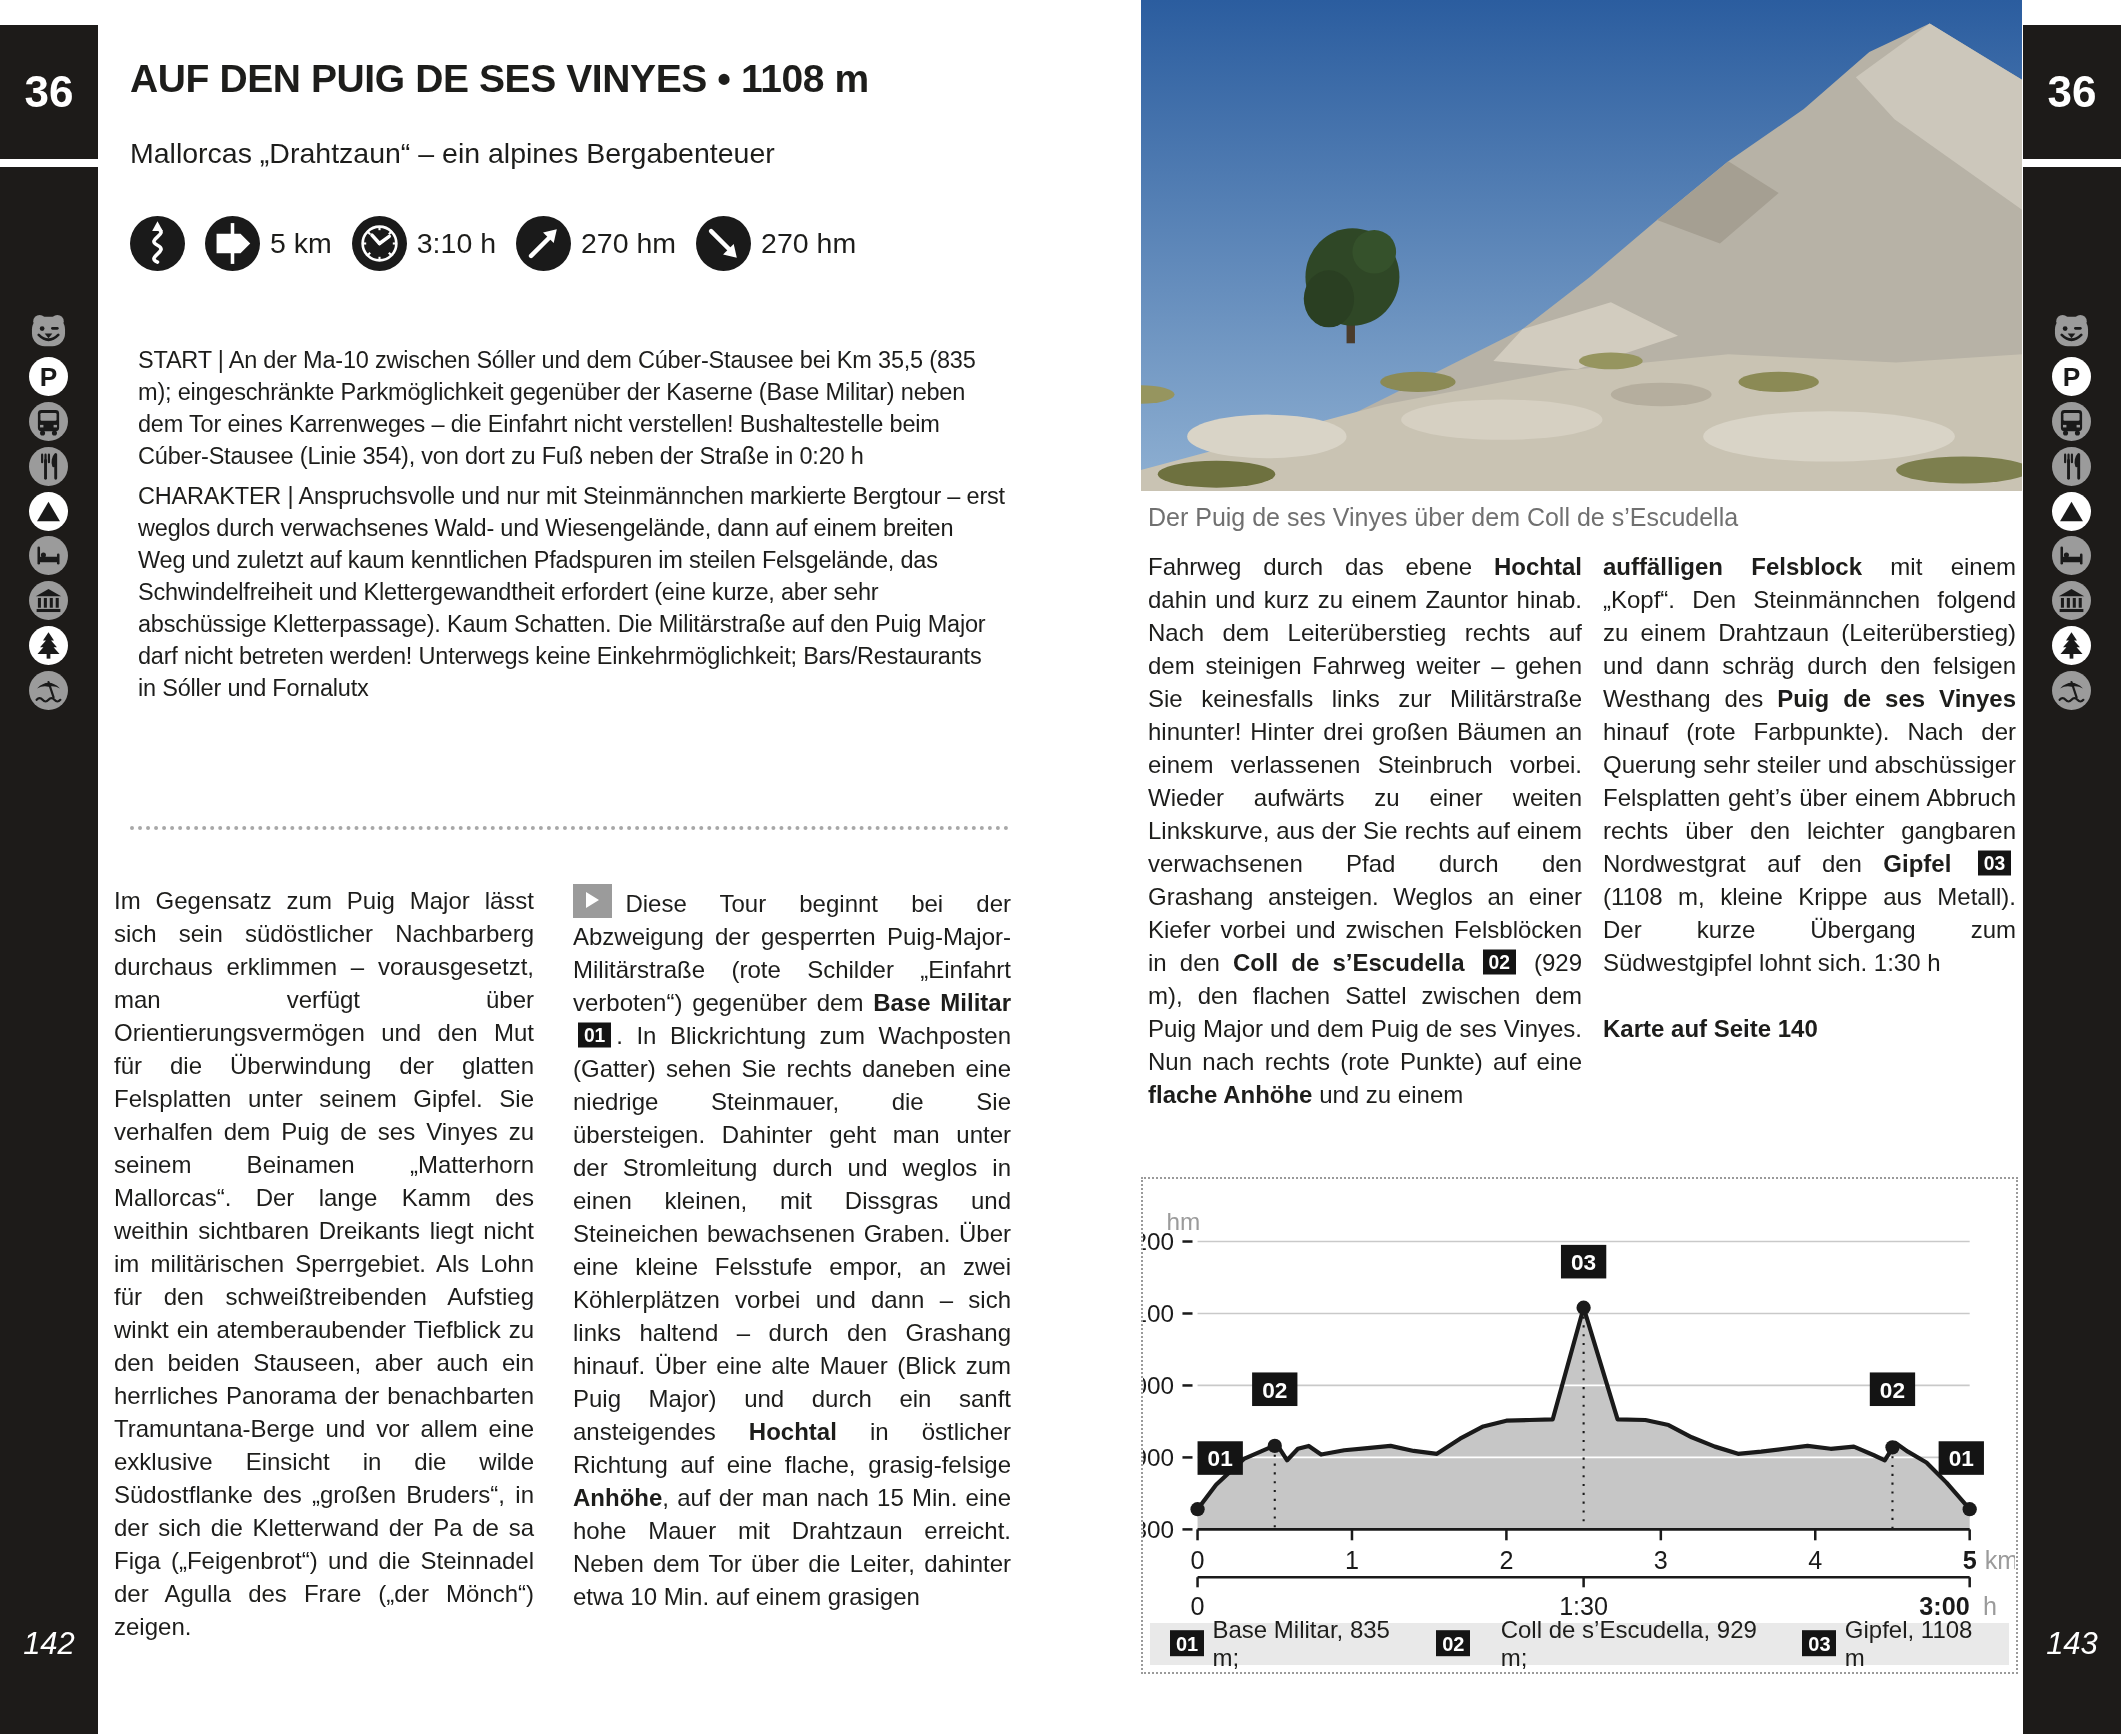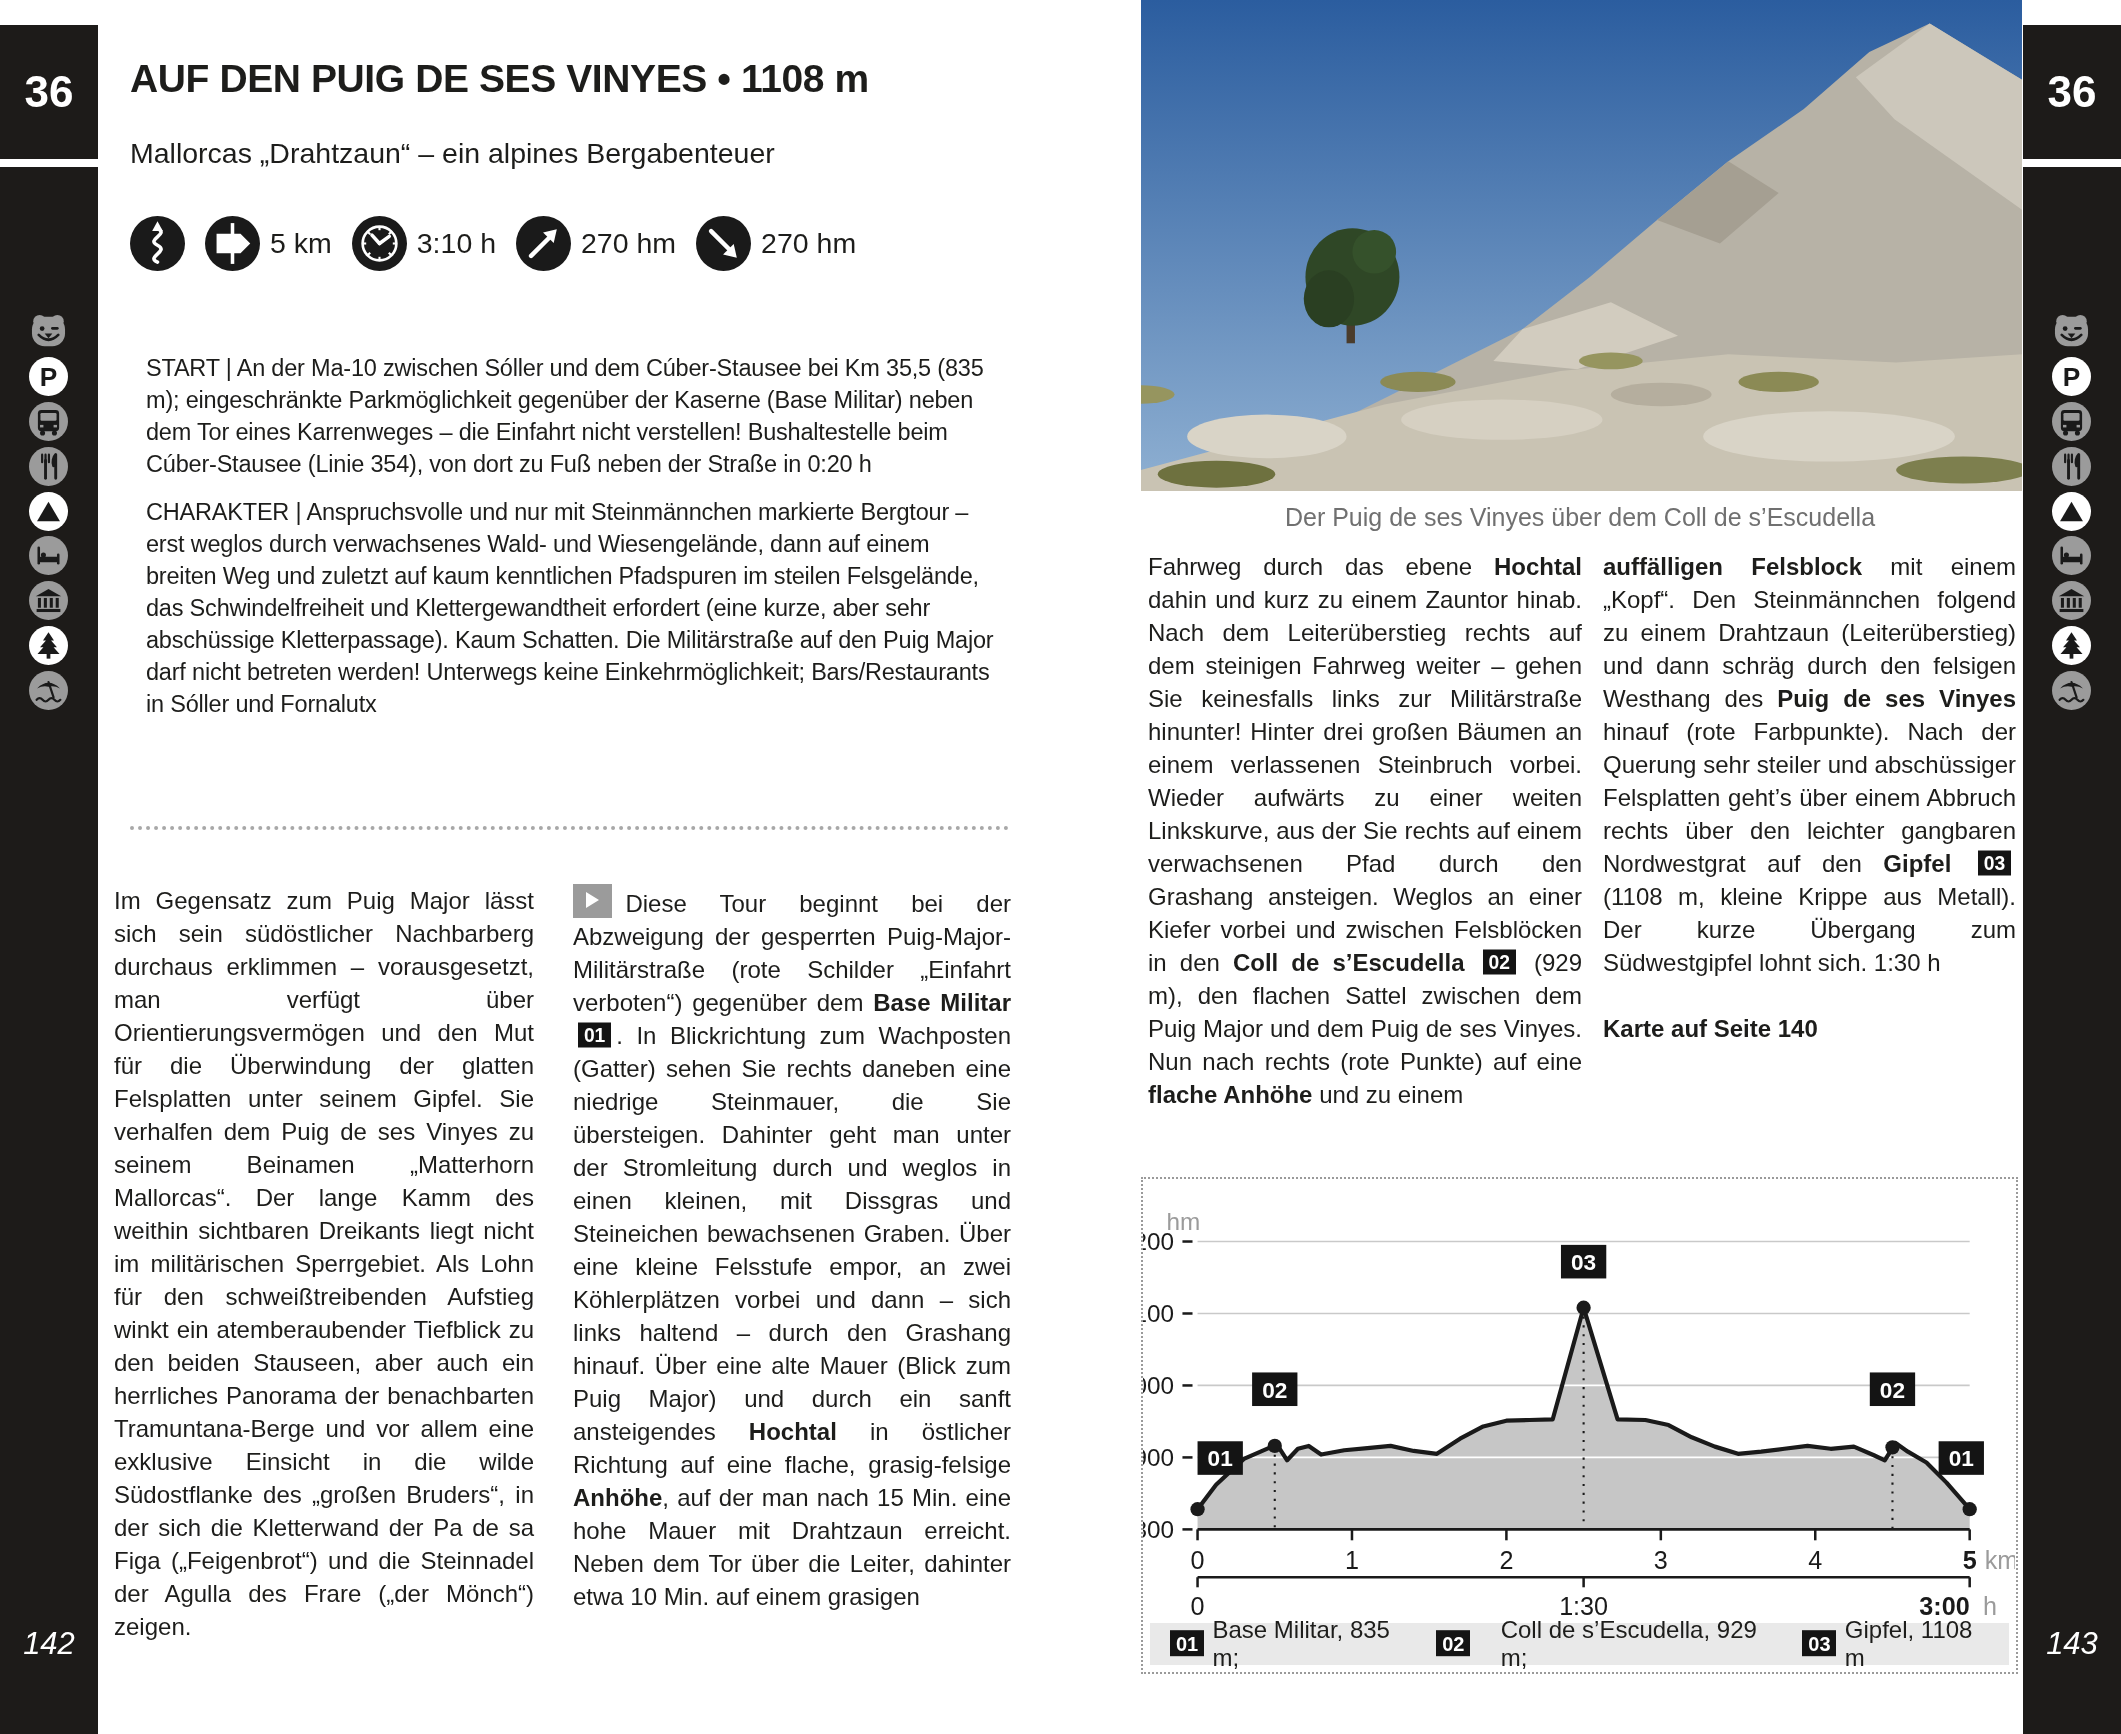--- a/index.html
+++ b/index.html
@@ -17,32 +17,32 @@
   .side-icon{width:39px;height:39px;color:#9b9b9b;}
   .side-icon.active{color:#ffffff;}
   .side-icon svg{width:100%;height:100%;display:block;}
   .title{position:absolute;left:130px;top:57px;width:940px;font-size:39px;font-weight:bold;letter-spacing:-0.4px;}
   .subtitle{position:absolute;left:130px;top:137px;width:940px;font-size:28.5px;}
   .stats-row{position:absolute;left:130px;top:216px;display:flex;align-items:center;gap:20px;}
   .stat{display:flex;align-items:center;}
   .stat svg{width:55px;height:55px;display:block;}
   .stat .stat-label{font-size:28.5px;margin-left:10px;white-space:nowrap;}
   .info-block{position:absolute;left:130px;top:336px;width:883px;font-size:23.5px;line-height:32px;letter-spacing:-0.2px;}
-  .info-block p{margin:16px;}
+  .info-block p{margin:8px;}
   .dotted-sep{position:absolute;left:130px;top:826px;width:879px;height:0;border-top:4.2px dotted #a8a8a8;}
   .body-col{position:absolute;font-size:24px;line-height:33px;text-align:justify;}
   .body-col p{margin:0 0 33px 0;}
   .body-col p:last-child{margin-bottom:0;}
   .col-l1{left:114px;top:884px;width:420px;}
   .col-l2{left:573px;top:884px;width:438px;}
   .col-r1{left:1148px;top:550px;width:434px;}
   .col-r2{left:1603px;top:550px;width:413px;}
   .photo{position:absolute;left:1141px;top:0;width:881px;height:491px;}
   .photo svg{width:100%;height:100%;display:block;}
-  .caption{position:absolute;left:1148px;top:503px;width:864px;font-size:25px;color:#707070;text-align:center;}
+  .caption{position:absolute;left:1148px;top:503px;width:864px;font-size:25px;color:#707070;}
   .wp-badge{display:inline-block;background:#141414;color:#fff;font-weight:bold;font-size:19.3px;line-height:1;
             padding:3.4px 5.9px 2.5px;margin:0 5px;transform:translateY(-2.5px);}
   .play-icon{display:inline-block;width:39px;height:34px;background:#9b9b9b;margin-right:13.4px;vertical-align:-5.9px;position:relative;}
   .play-icon::after{content:"";position:absolute;left:13.4px;top:8.4px;border-left:13.4px solid #fff;
             border-top:8.4px solid transparent;border-bottom:8.4px solid transparent;}
   .chart-box{position:absolute;left:1141px;top:1177px;width:877px;height:497px;border:2.5px dotted #9a9a9a;box-sizing:border-box;}
   #profile-svg{display:block;margin:1.7px 0 0 0;}
   #profile-svg text{font-family:"Liberation Sans",sans-serif;}
   .legend{position:absolute;left:6.7px;right:6.7px;bottom:6.7px;height:42px;background:#e9e9e9;
           display:flex;align-items:center;padding-left:17px;font-size:24px;}

